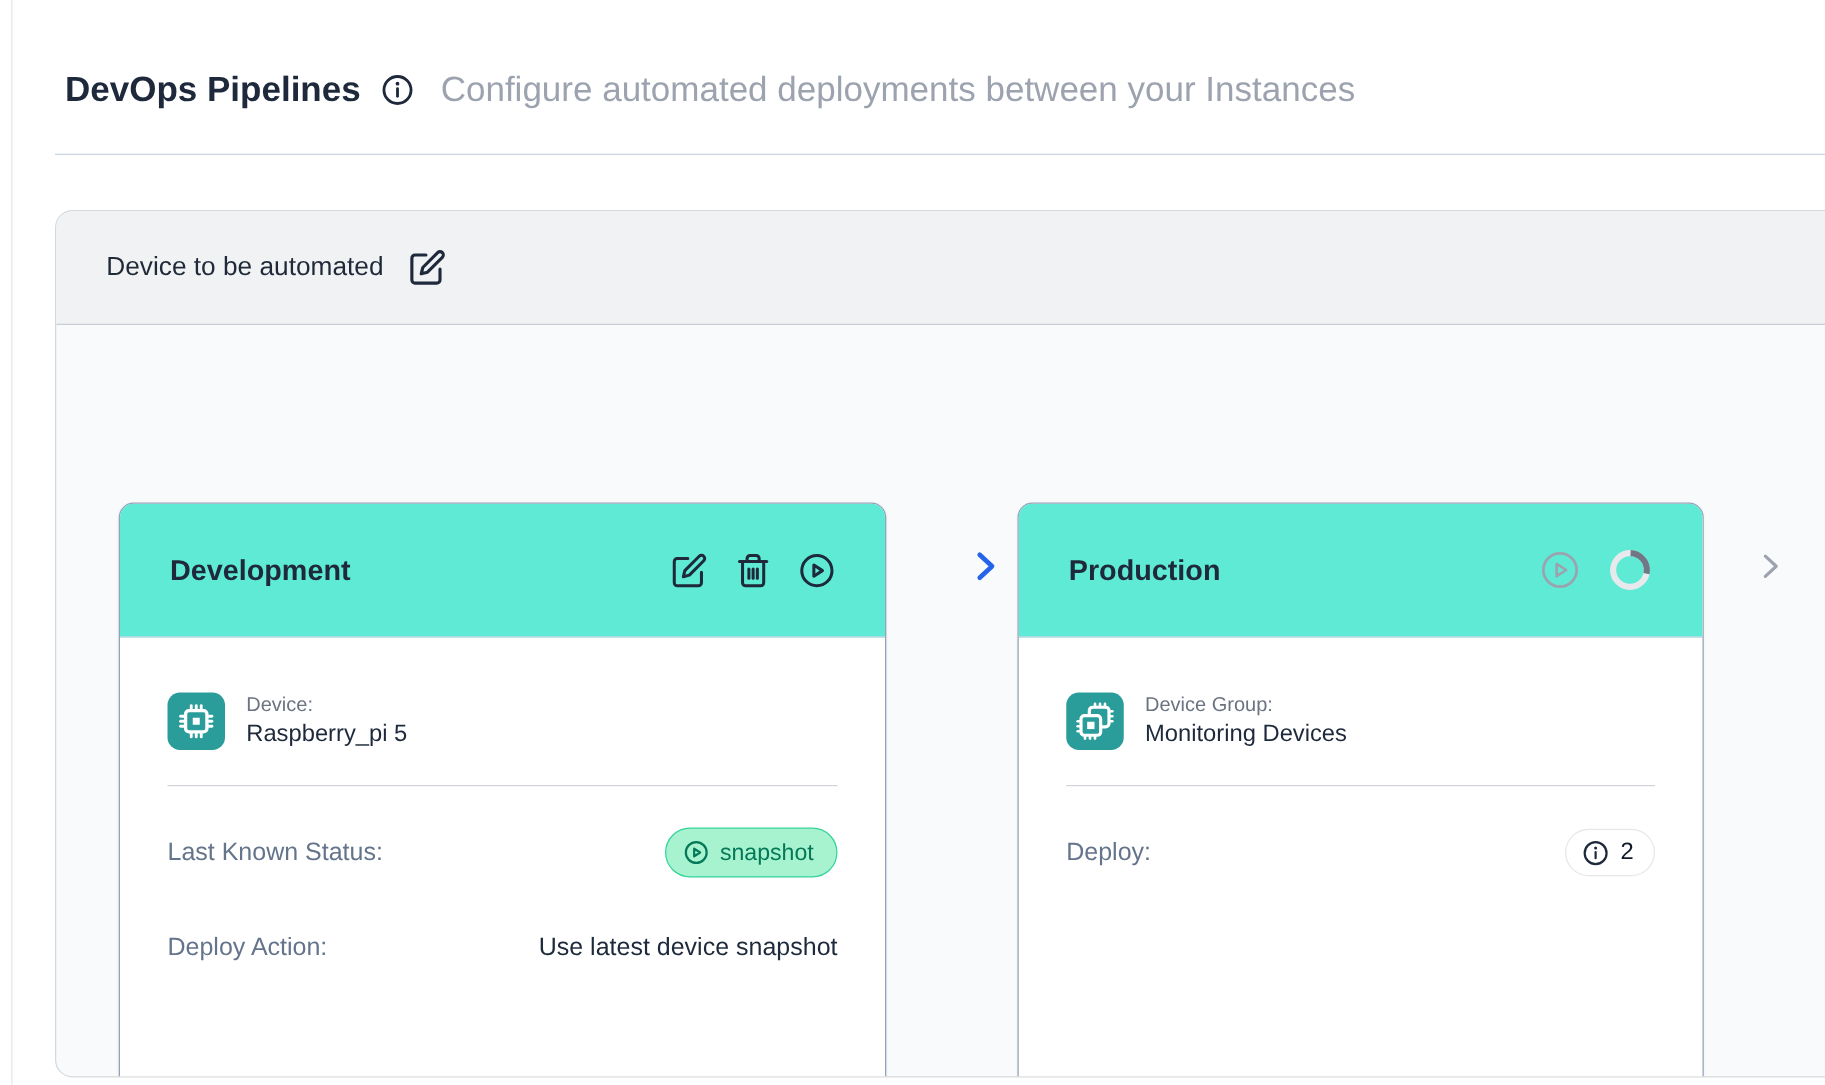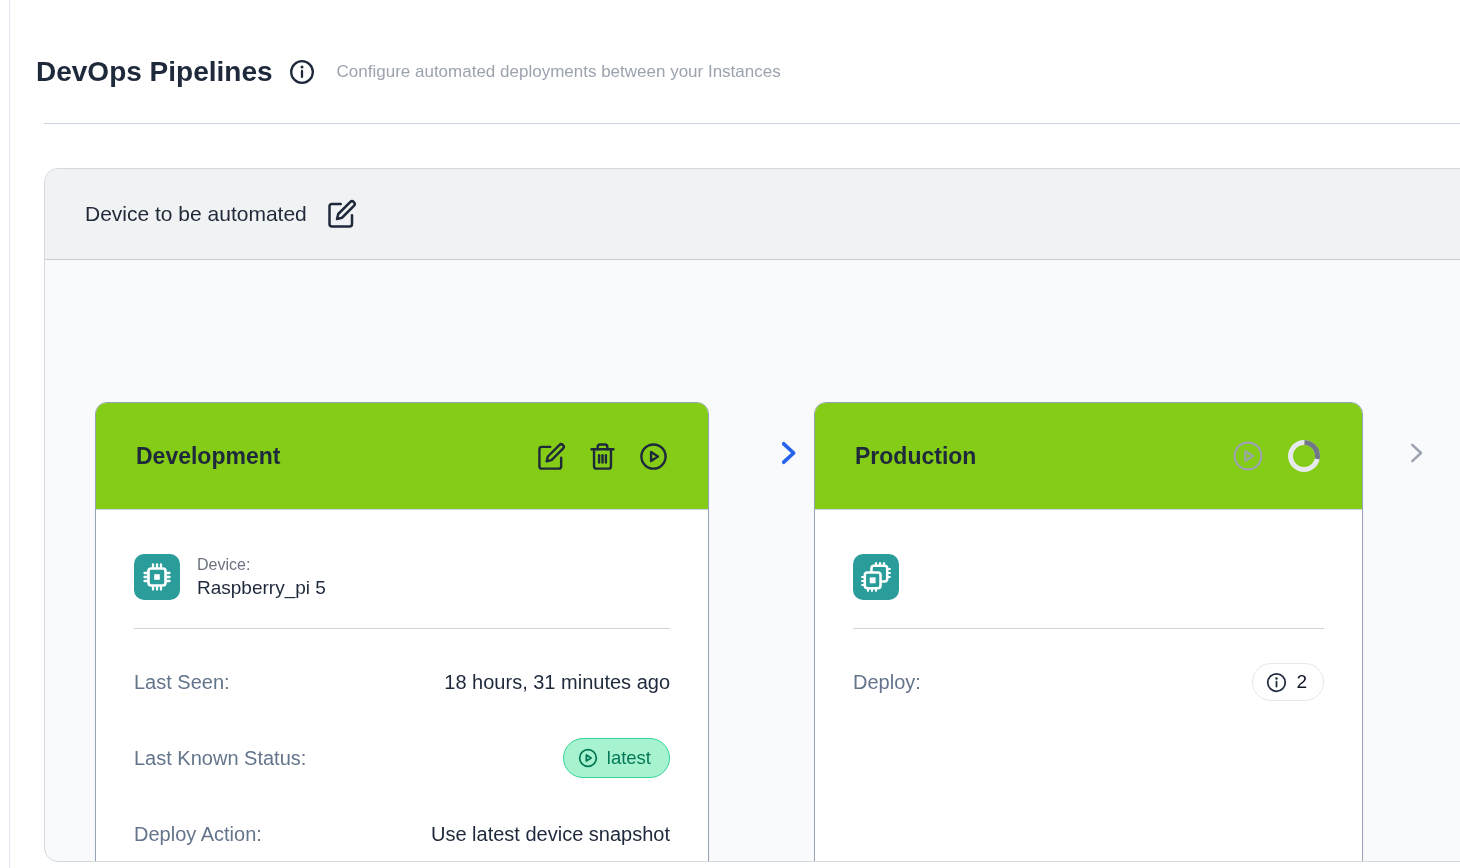--- a/index.html
+++ b/index.html
@@ -2,42 +2,42 @@
 <html><head>
 <meta charset="utf-8">
 <style>
   * { margin:0; padding:0; box-sizing:border-box; }
   html,body { width:1460px; height:868px; background:#ffffff;
     font-family:"Liberation Sans", sans-serif; color:#1e293b; overflow:hidden; }
 
   .v-rule { position:absolute; left:9px; top:0; bottom:0; width:1px; background:#e2e8f0; }
 
   
-  .page-header { position:absolute; left:36px; top:56px; display:flex; align-items:center; gap:16px; }
+  .page-header { position:absolute; left:52px; top:56px; display:flex; align-items:center; gap:16px; }
   .page-title { font-size:28px; font-weight:700; color:#1e293b; }
   .title-info { width:26px; height:26px; color:#1e293b; display:flex; }
-  .page-subtitle { font-size:17px; color:#9ca3af; font-weight:400; margin-left:6px; }
+  .page-subtitle { font-size:28px; color:#9ca3af; font-weight:400; margin-left:6px; }
   .header-rule { position:absolute; left:44px; right:0; top:123px; height:1px; background:#cbd5e1; }
 
   
   .panel { position:absolute; left:44px; top:168px; right:-20px; height:694px;
     background:#f8fafc; border:1px solid #d5d9de; border-radius:14px; overflow:hidden; }
   .panel-header { height:91px; background:#f1f2f4; border-bottom:1px solid #c9cdd3;
     display:flex; align-items:center; gap:20px; padding:0 40px; }
   .panel-title { font-size:21px; color:#1f2937; }
   .panel-edit { width:30px; height:30px; color:#1e293b; cursor:pointer; display:flex; }
   .panel-body { position:relative; height:601px; }
 
   
   .card { position:absolute; top:142px; background:#ffffff; border:1px solid #94a3b8;
     border-radius:12px; overflow:hidden; box-shadow:0 1px 2px rgba(15,23,42,.06); }
   .card-dev  { left:50px;  width:614px; height:501px; }
   .card-prod { left:769px; width:549px; height:501px; }
   .card-header { height:107px; display:flex; align-items:center; justify-content:space-between;
-    padding:0 40px; background:#84cc16; border-bottom:1px solid #cbd5e1; }
+    padding:0 40px; background:#5eead4; border-bottom:1px solid #cbd5e1; }
   .card-title { font-size:23px; font-weight:600; color:#1e293b; }
   .card-actions { display:flex; align-items:center; gap:22px; }
   .act-icon { width:29px; height:29px; color:#1e293b; cursor:pointer; display:flex; }
   .act-icon.muted { width:32px; height:32px; color:#9ca3af; }
   .spinner { width:36px; height:36px; display:flex; }
   .card-body { padding:34px 38px 0 38px; }
 
   
   .entity-row { display:flex; align-items:center; gap:17px; margin-top:10px; }
   .entity-icon { width:46px; height:46px; border-radius:10px; background:#2a9d9b;
@@ -151,33 +151,29 @@
               </g>
             </svg>
           </span>
           <span>
             <div class="entity-label">Device:</div>
             <div class="entity-name">Raspberry_pi 5</div>
           </span>
         </div>
         <div class="card-divider"></div>
 
-        <div class="kv-row">
-          <span class="kv-label">Last Seen:</span>
-          <span class="kv-value">18 hours, 31 minutes ago</span>
-        </div>
 
         <div class="kv-row">
           <span class="kv-label">Last Known Status:</span>
           <span class="badge-running">
             <svg viewBox="0 0 24 24" fill="none" stroke="currentColor" stroke-width="2.1" stroke-linecap="round" stroke-linejoin="round">
               <circle cx="12" cy="12" r="10"></circle>
                 <polygon points="10 8.3 15.7 12 10 15.7"></polygon>
             </svg>
-            <span>latest</span>
+            <span>snapshot</span>
           </span>
         </div>
 
         <div class="kv-row">
           <span class="kv-label">Deploy Action:</span>
           <span class="kv-value">Use latest device snapshot</span>
         </div>
       </div>
     </div>
 
@@ -223,20 +219,24 @@
               <g stroke-width="1.6">
                 <line x1="6" y1="20.6" x2="6" y2="22.4"></line>
                   <line x1="9" y1="20.6" x2="9" y2="22.4"></line>
                   <line x1="12" y1="20.6" x2="12" y2="22.4"></line>
                 <line x1="1.6" y1="12" x2="3.4" y2="12"></line>
                   <line x1="1.6" y1="15" x2="3.4" y2="15"></line>
                   <line x1="1.6" y1="18" x2="3.4" y2="18"></line>
               </g>
             </svg>
           </span>
+          <span>
+            <div class="entity-label">Device Group:</div>
+            <div class="entity-name">Monitoring Devices</div>
+          </span>
         </div>
         <div class="card-divider"></div>
 
         <div class="kv-row">
           <span class="kv-label">Deploy:</span>
           <span class="pill">
             <svg viewBox="0 0 24 24" fill="none" stroke="currentColor" stroke-width="2" stroke-linecap="round" stroke-linejoin="round">
               <circle cx="12" cy="12" r="10"></circle>
                 <line x1="12" y1="11" x2="12" y2="16.6"></line>
               <line x1="12" y1="7.3" x2="12" y2="7.32" stroke-width="2.8"></line>

